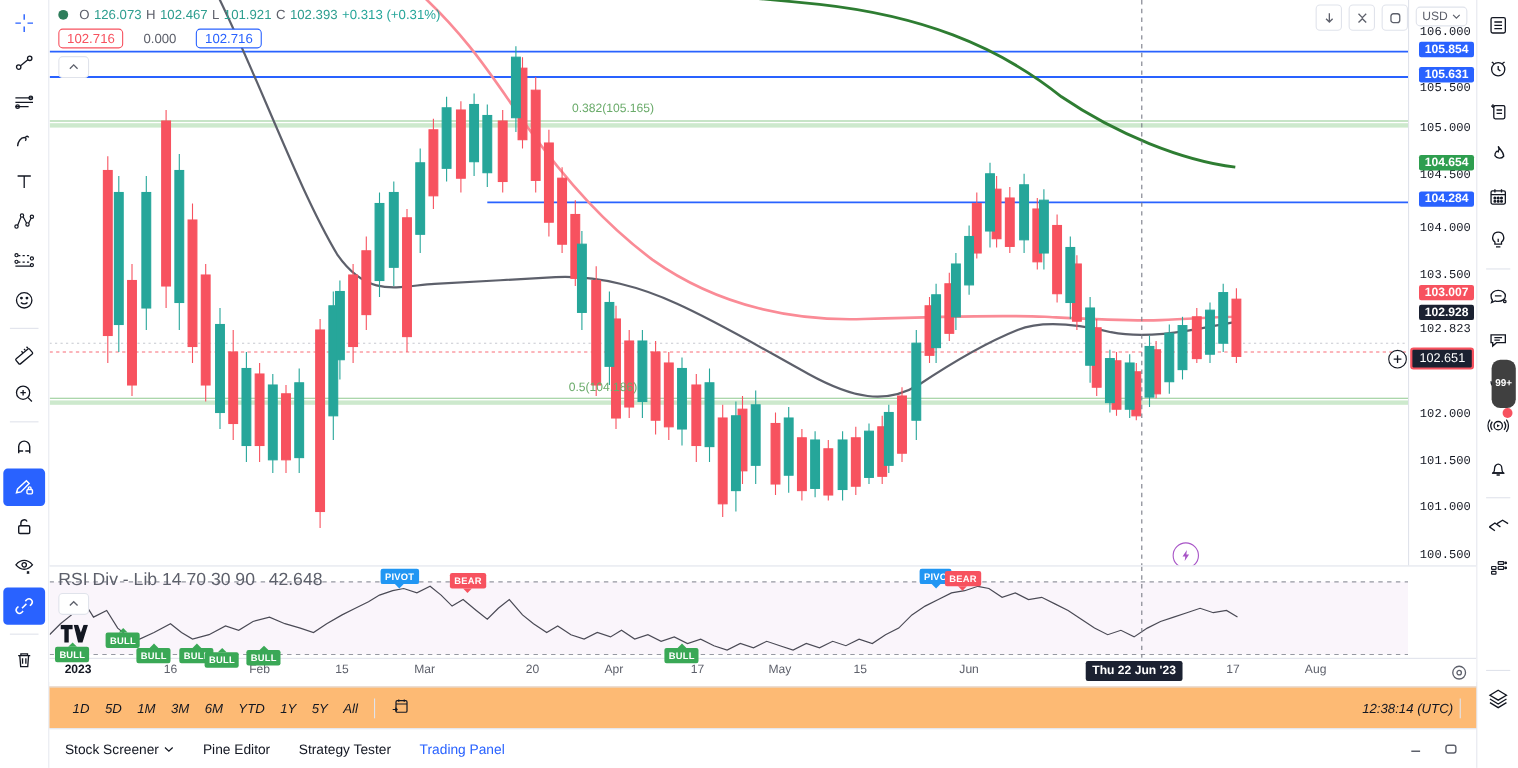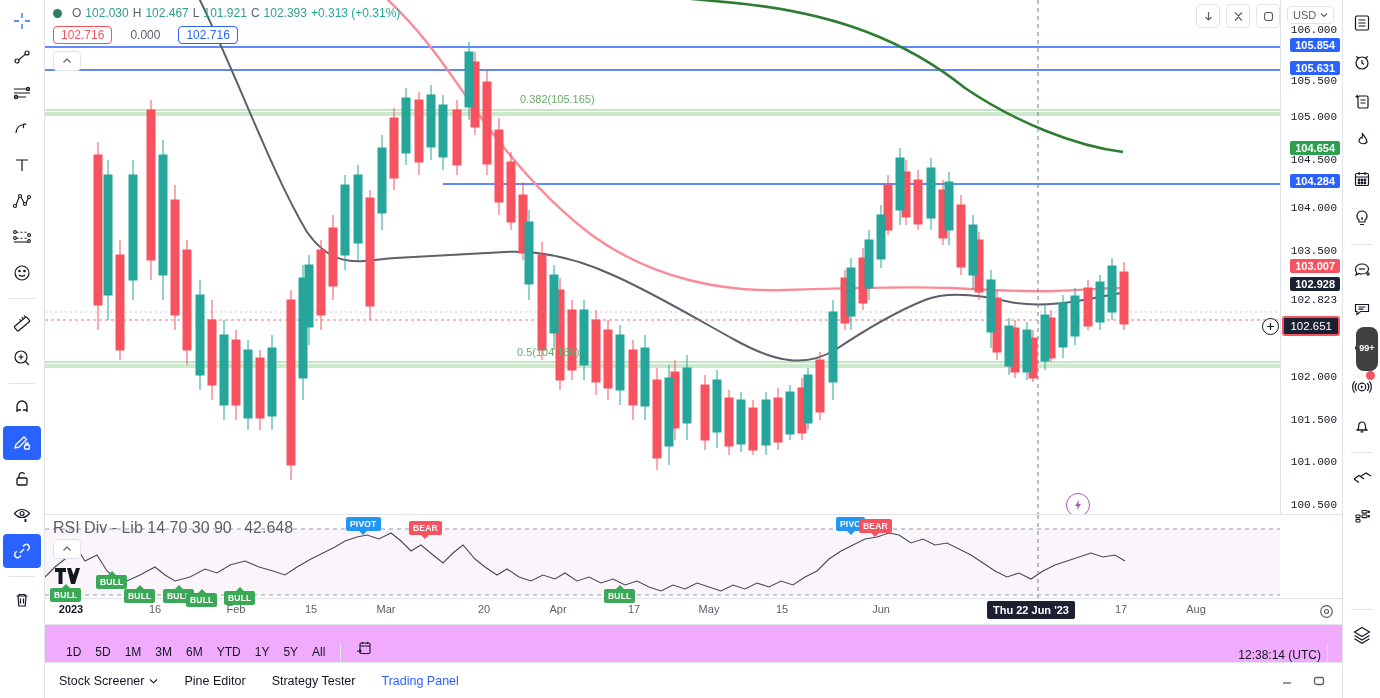--- a/index.html
+++ b/index.html
@@ -92,22 +92,22 @@
   }
   .ta-tick{ position:absolute; top:4px; font-size:11px; color:#5d606b; transform:translateX(-50%); white-space:nowrap;}
   .ta-tick.bold{ font-weight:bold; color:#131722;}
   .ta-chip{ position:absolute; top:2px; background:#1b2131; color:#fff; font-size:11px; font-weight:bold;
     padding:3px 6px; border-radius:2px; transform:translateX(-50%); white-space:nowrap;margin-left:38px;}
   .ta-settings{ position:absolute; right:8px; top:5px; cursor:pointer; color:#5d606b;}
 
   
   .tf-bar{
     position:absolute; left:45px; top:624px; width:1297px; height:38px;
-    border-top:1px solid #e0e3eb; background:#f0abfc;
-    display:flex; align-items:flex-end; padding:0 14px; gap:0px;
+    border-top:1px solid #e0e3eb; background:#fdba74;
+    display:flex; align-items:center; padding:0 14px; gap:0px;font-style:italic;
   }
   .tf-btn{ font-size:12px; color:#131722; padding:3px 7px; border-radius:4px; cursor:pointer;}
   .tf-div{ width:1px; height:18px; background:#e0e3eb; margin:0 8px;}
   .tf-clock{ margin-left:auto; font-size:12px; color:#131722; padding-right:6px;}
   .tf-clock-sep{ width:1px; height:18px; background:#e0e3eb;}
 
   .bottom-bar{
     position:absolute; left:45px; top:662px; width:1297px; height:36px;
     border-top:1px solid #e0e3eb; background:#fff;
     display:flex; align-items:center; padding:0 14px; gap:26px;
@@ -582,21 +582,21 @@
           </svg>
       </div>
 
       <div class="fib-label" style="left:475px;top:93px;">0.382(105.165)</div>
       <div class="fib-label" style="left:472px;top:346px;">0.5(104.186)</div>
 
       <div class="legend">
         <div class="legend-row1">
           <span class="legend-dot"></span>
           <span class="ohlc-k">O</span>
-            <span class="ohlc-v">102.030</span>
+            <span class="ohlc-v">126.073</span>
           <span class="ohlc-k">H</span>
             <span class="ohlc-v">102.467</span>
           <span class="ohlc-k">L</span>
             <span class="ohlc-v">101.921</span>
           <span class="ohlc-k">C</span>
             <span class="ohlc-v">102.393</span>
           <span class="ohlc-up">+0.313 (+0.31%)</span>
         </div>
         <div class="lvl-row">
           <span class="lvl-red">102.716</span>

